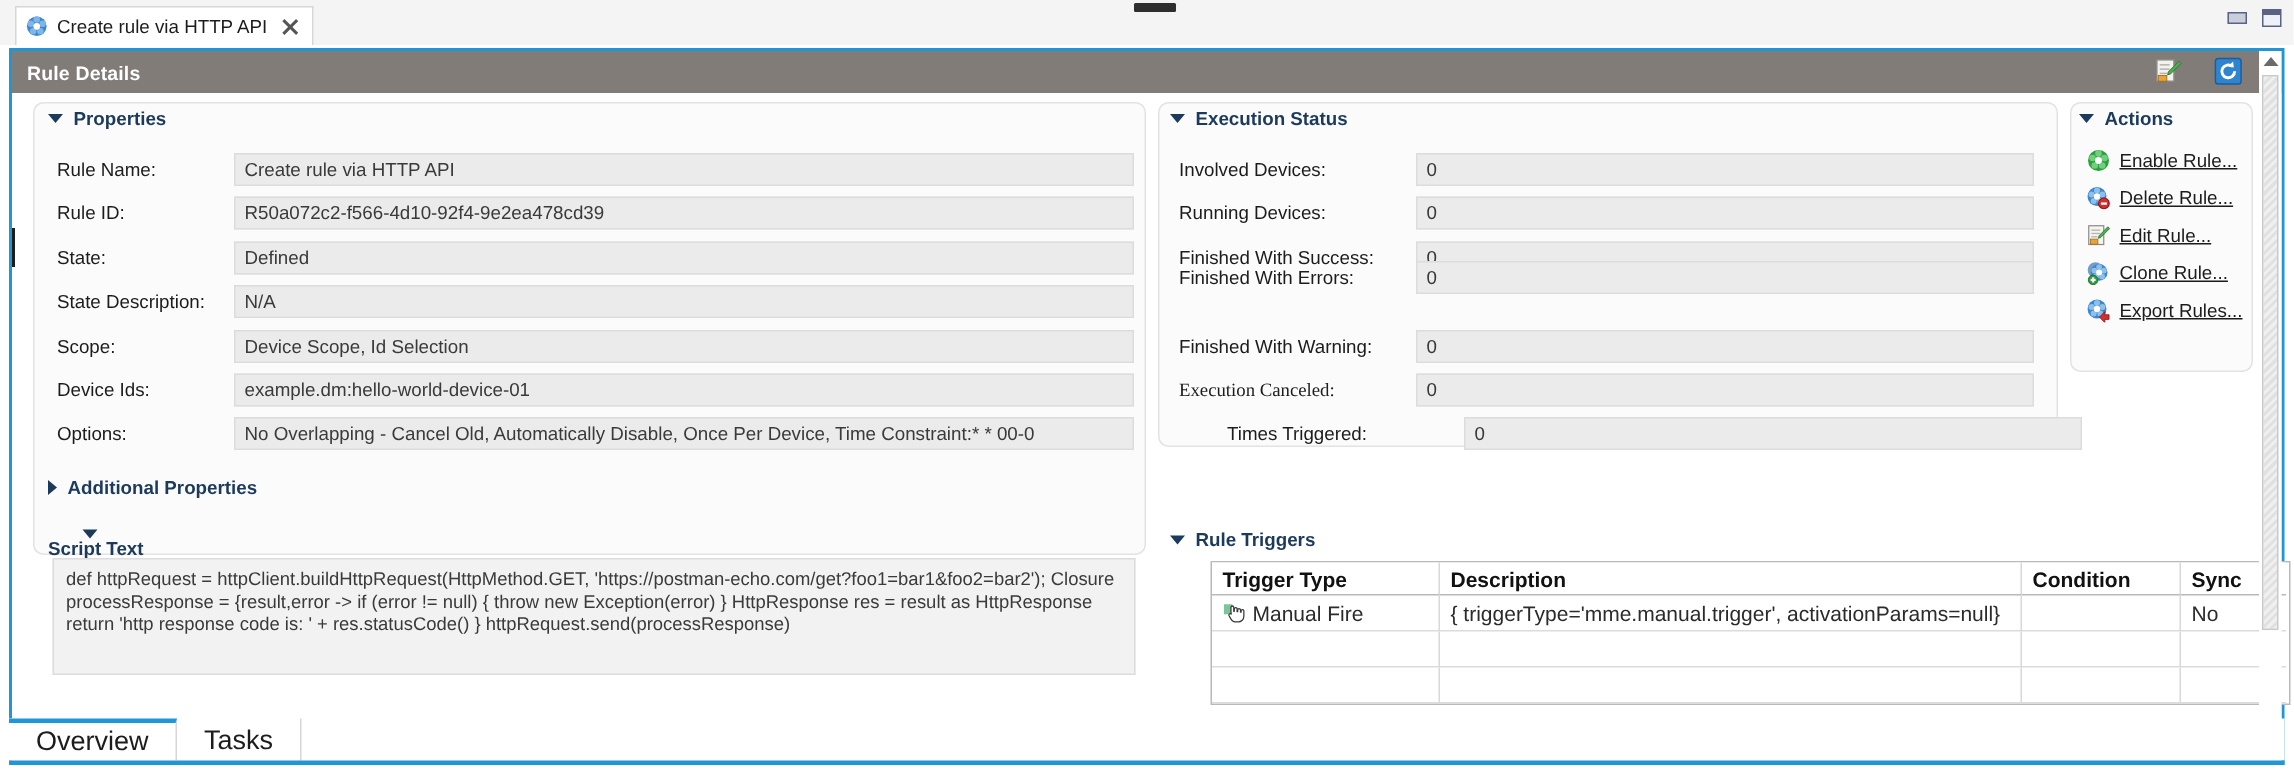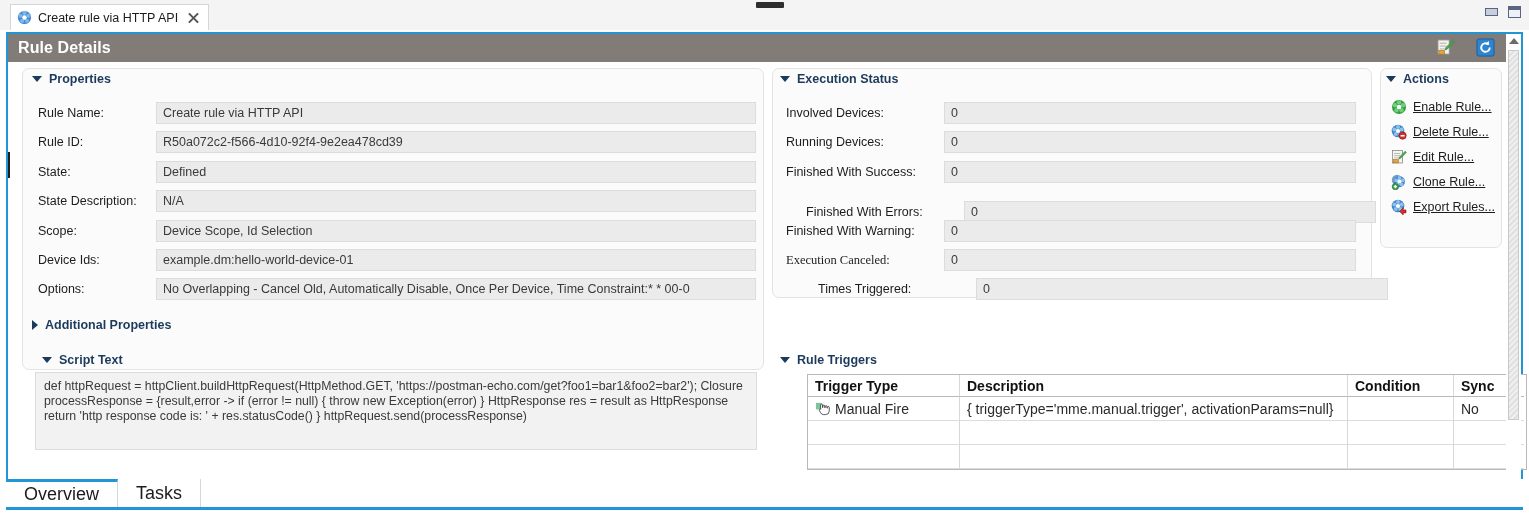--- a/index.html
+++ b/index.html
@@ -99,21 +99,21 @@
     position: absolute;
     left: 0; top: 0;
     width: 1513px; height: 28px;
     background: #817c77;
     display: flex;
     align-items: center;
   }
   .view-title {
     margin-left: 10px;
     color: #ffffff;
-    font-size: 16px;
+    font-size: 13px;
     font-weight: bold;
     letter-spacing: .1px;
   }
   .view-toolbar {
     position: absolute;
     right: 26px; top: 4px;
     display: flex;
     gap: 21px;
     align-items: center;
   }
@@ -403,21 +403,21 @@
     <div class="frow" style="left:28px; top:216px;">
       <span class="flabel" style="width:118px;">Options:</span>
       <span class="fvalue" style="width:600px;">No Overlapping - Cancel Old, Automatically Disable, Once Per Device, Time Constraint:* * 00-0</span>
     </div>
 
     <div class="sect-head" style="left:22px; top:256px;">
       <span class="tri tri-right"></span>
       <span>Additional Properties</span>
     </div>
 
-    <div class="sect-head" style="left:32px; top:291px;">
+    <div class="sect-head" style="left:22px; top:291px;flex-direction:column;">
       <span class="tri tri-down"></span>
       <span>Script Text</span>
     </div>
     <div class="script-box" style="left:25px; top:310px; width:722px; height:78px;">def httpRequest = httpClient.buildHttpRequest(HttpMethod.GET, 'https://postman-echo.com/get?foo1=bar1&amp;foo2=bar2'); Closure processResponse = {result,error -&gt; if (error != null) { throw new Exception(error) } HttpResponse res = result as HttpResponse return 'http response code is: ' + res.statusCode() } httpRequest.send(processResponse)</div>
 
     <div class="group-panel" style="left:762px; top:6px; width:600px; height:230px;"></div>
 
     <div class="sect-head" style="left:770px; top:10px;">
       <span class="tri tri-down"></span>
       <span>Execution Status</span>
@@ -428,21 +428,21 @@
       <span class="fvalue" style="width:412px;">0</span>
     </div>
     <div class="frow" style="left:776px; top:69px;">
       <span class="flabel" style="width:158px;">Running Devices:</span>
       <span class="fvalue" style="width:412px;">0</span>
     </div>
     <div class="frow" style="left:776px; top:99px;">
       <span class="flabel" style="width:158px;">Finished With Success:</span>
       <span class="fvalue" style="width:412px;">0</span>
     </div>
-    <div class="frow" style="left:776px; top:139px;margin-left:20px;">
+    <div class="frow" style="left:776px; top:112px;">
       <span class="flabel" style="width:158px;">Finished With Errors:</span>
       <span class="fvalue" style="width:412px;">0</span>
     </div>
     <div class="frow" style="left:776px; top:158px;">
       <span class="flabel" style="width:158px;">Finished With Warning:</span>
       <span class="fvalue" style="width:412px;">0</span>
     </div>
     <div class="frow" style="left:776px; top:187px;">
       <span class="flabel" style="width:158px;font-family:Liberation Serif, serif;">Execution Canceled:</span>
       <span class="fvalue" style="width:412px;">0</span>

